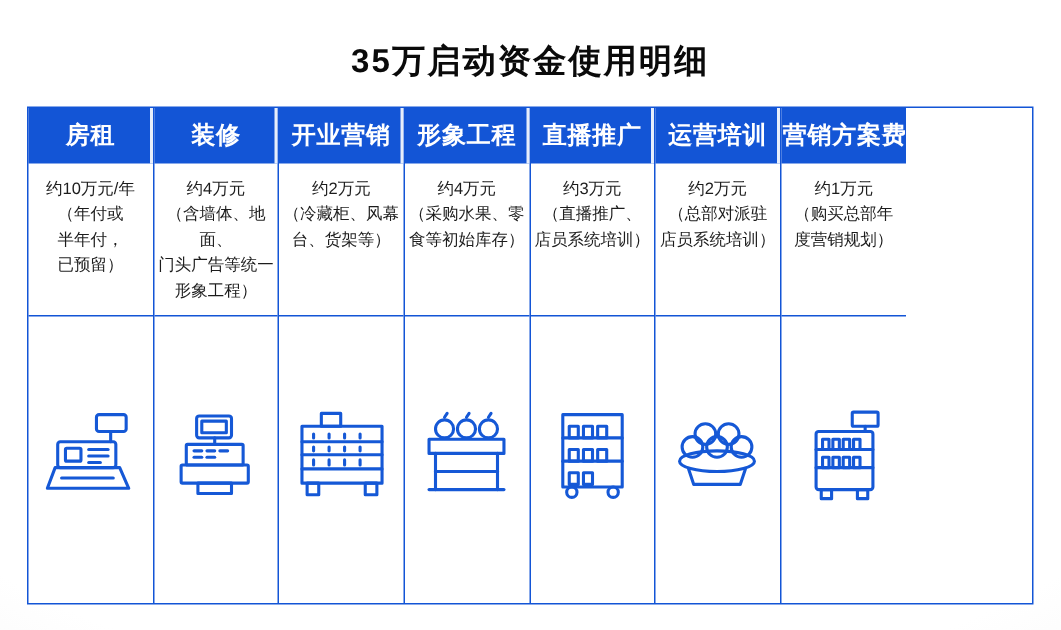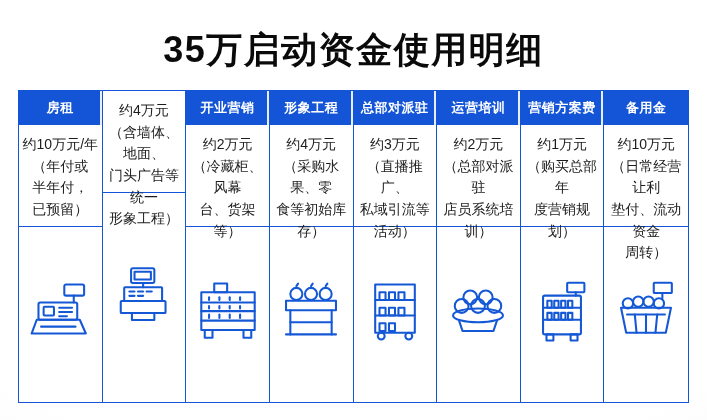--- a/index.html
+++ b/index.html
@@ -15,51 +15,51 @@
     overflow: hidden;
     background: #fff;
   }
   .page {
     width: 707px; height: 420px;
     display: flex; flex-direction: column;
     background: radial-gradient(130% 130% at 50% 40%, #ffffff 55%, #ebebeb 100%);
   }
   .title {
     text-align: center;
-    font-size: 36px;
+    font-size: 22px;
     font-weight: 900;
     color: #0a0a0a;
     margin-top: 26px;
     letter-spacing: 1.5px;
   }
   .budget-table {
     flex: 1;
     margin: 15px 18px 17px 18px;
     display: grid;
     grid-template-columns: repeat(8, 1fr);
     border: 1.5px solid var(--border);
     background: #ffffff;
   }
   .col { display: flex; flex-direction: column; border-right: 1px solid var(--border); min-width: 0; }
   .col:last-child { border-right: none; }
   .col-header {
     background: var(--header-bg);
     color: #ffffff;
     font-weight: bold;
-    font-size: 13px;
+    font-size: 16px;
     text-align: center;
     padding: 8px 1px;
     letter-spacing: 0.5px;
     white-space: nowrap;
   }
   .col:not(:last-child) .col-header { box-shadow: inset -2px 0 0 rgba(255,255,255,0.9); }
   .col-desc {
     height: 102px;
     border-bottom: 1px solid var(--border);
-    font-size: 14px;
+    font-size: 11px;
     line-height: 1.55;
     color: var(--text);
     text-align: center;
     padding: 9px 2px 4px 2px;
     white-space: pre-line;
   }
   .col-icon {
     flex: 1;
     display: flex;
     align-items: center;
@@ -98,20 +98,21 @@
           <line x1="35" y1="31" x2="50" y2="31"></line>
           <line x1="35" y1="36" x2="50" y2="36"></line>
           <line x1="35" y1="41" x2="44" y2="41"></line>
           <path d="M9 45 L59 45 L66 61 L3 61 Z"></path>
           <line x1="14" y1="53" x2="54" y2="53"></line>
         </svg>
       </div>
     </div>
 
     <div class="col">
+      <div class="col-header">装修</div>
       <div class="col-desc">约4万元
 （含墙体、地面、
 门头广告等统一
 形象工程）</div>
       <div class="col-icon">
         <svg viewBox="0 0 72 72">
           <rect x="21" y="5" width="27" height="17" rx="2"></rect>
           <rect x="25" y="9" width="19" height="9"></rect>
           <line x1="35" y1="22" x2="35" y2="27"></line>
           <rect x="13" y="27" width="44" height="16" rx="1"></rect>
@@ -172,24 +173,24 @@
           <rect x="7" y="23" width="58" height="11"></rect>
           <line x1="12" y1="34" x2="12" y2="62"></line>
           <line x1="60" y1="34" x2="60" y2="62"></line>
           <line x1="12" y1="48" x2="60" y2="48"></line>
           <line x1="7" y1="62" x2="65" y2="62"></line>
         </svg>
       </div>
     </div>
 
     <div class="col">
-      <div class="col-header">总部对派驻</div>
+      <div class="col-header">直播推广</div>
       <div class="col-desc">约3万元
 （直播推广、
-私域引流等活动）</div>
+店员系统培训）</div>
       <div class="col-icon">
         <svg viewBox="0 0 72 72">
           <rect x="13" y="4" width="46" height="56"></rect>
           <line x1="13" y1="22" x2="59" y2="22"></line>
           <line x1="13" y1="40" x2="59" y2="40"></line>
           <rect x="18" y="13" width="7" height="9"></rect>
           <rect x="29" y="13" width="7" height="9"></rect>
           <rect x="40" y="13" width="7" height="9"></rect>
           <rect x="18" y="31" width="7" height="9"></rect>
           <rect x="29" y="31" width="7" height="9"></rect>
@@ -239,37 +240,15 @@
           <rect x="19" y="37" width="5" height="8"></rect>
           <rect x="27" y="37" width="5" height="8"></rect>
           <rect x="35" y="37" width="5" height="8"></rect>
           <rect x="43" y="37" width="5" height="8"></rect>
           <rect x="18" y="62" width="8" height="7"></rect>
           <rect x="46" y="62" width="8" height="7"></rect>
         </svg>
       </div>
     </div>
 
-    <div class="col">
-      <div class="col-header">备用金</div>
-      <div class="col-desc">约10万元
-（日常经营让利
-垫付、流动资金
-周转）</div>
-      <div class="col-icon">
-        <svg viewBox="0 0 72 72">
-          <rect x="45" y="2" width="21" height="12" rx="1"></rect>
-          <line x1="55" y1="14" x2="55" y2="20"></line>
-          <circle cx="15" cy="26" r="6"></circle>
-          <circle cx="27" cy="24" r="6"></circle>
-          <circle cx="39" cy="24" r="6"></circle>
-          <circle cx="51" cy="26" r="6"></circle>
-          <path d="M7 31 L65 31 L59 60 L13 60 Z"></path>
-          <line x1="14" y1="39" x2="58" y2="39"></line>
-          <line x1="23" y1="39" x2="25" y2="60"></line>
-          <line x1="36" y1="39" x2="36" y2="60"></line>
-          <line x1="49" y1="39" x2="47" y2="60"></line>
-        </svg>
-      </div>
-    </div>
 
   </div>
 </div>
 
 </body></html>

